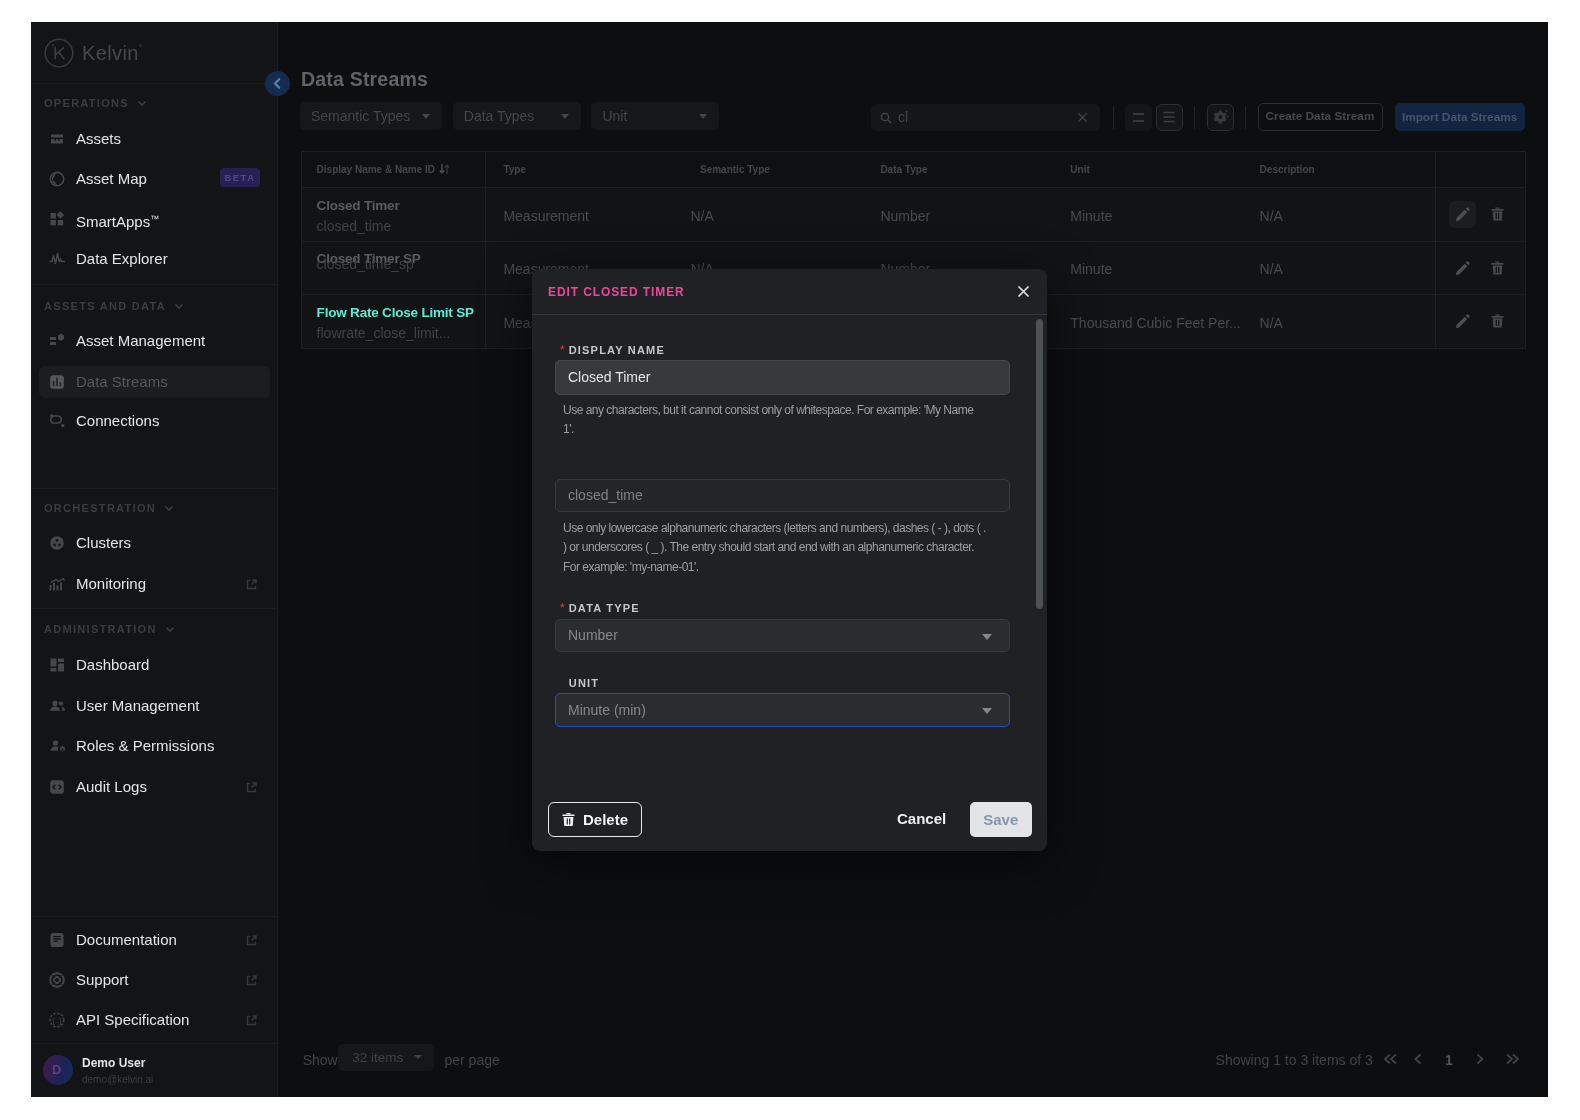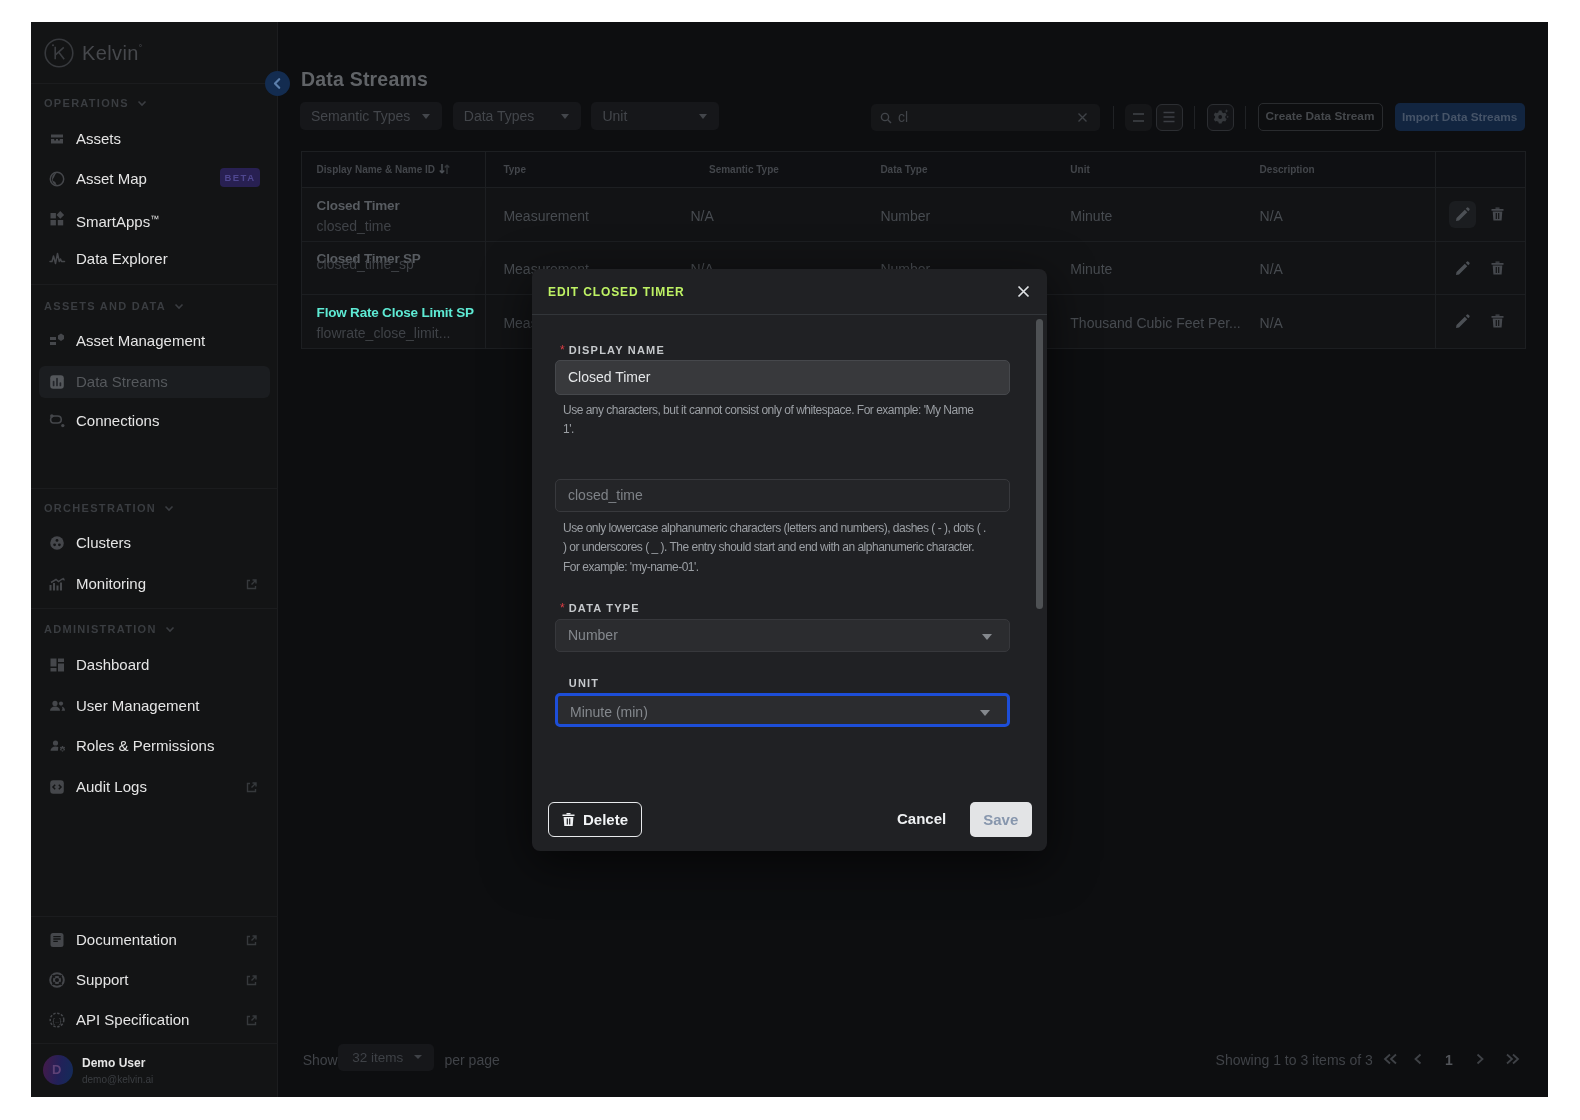--- a/index.html
+++ b/index.html
@@ -29,21 +29,21 @@
   .thead { position:relative; height:36px; background:#0f1013; border-bottom:1px solid #1d1f22; }
   .th { position:absolute; top:0; height:36px; line-height:36px; font-size:10px; font-weight:bold; color:#43464b; }
   .row { position:relative; height:53.7px; border-bottom:1px solid #1c1e21; }
   .c { position:absolute; font-size:14px; color:#474b50; }
   .colsep { position:absolute; top:0; width:1px; background:#1d1f22; }
   
   .pag { position:absolute; font-size:14px; color:#404348; }
   
   .modal { position:absolute; left:532px; top:269px; width:515px; height:582px; background:#202124; border-radius:8px; box-shadow:0 12px 48px rgba(0,0,0,0.6); }
   .mhead { position:absolute; left:0; top:0; width:100%; height:46px; border-bottom:1px solid #323539; }
-  .mtitle { position:absolute; left:16px; top:16px; font-size:12px; font-weight:bold; letter-spacing:0.9px; color:#bef264; }
+  .mtitle { position:absolute; left:16px; top:16px; font-size:12px; font-weight:bold; letter-spacing:0.9px; color:#ec4899; }
   .mlabel { font-size:11px; font-weight:bold; letter-spacing:1.2px; color:#c6c9cc; }
   .req { color:#dc3d43; margin-right:4px; font-size:12px; }
   .minput { position:absolute; left:23px; width:455px; height:35px; border-radius:5px; font-size:14px; line-height:33px; padding-left:12px; }
   .mhelp { position:absolute; left:31px; white-space:nowrap; font-size:12px; letter-spacing:-0.5px; line-height:19.5px; color:#9b9fa4; }
   .mcap { position:absolute; right:17px; top:15px; width:0; height:0; border-left:5px solid transparent; border-right:5px solid transparent; border-top:6px solid #84888d; }
 </style>
 </head>
 <body>
 <div class="app">
   <aside class="sidebar">
@@ -278,21 +278,21 @@
 
     <div class="table">
       <div class="thead">
         <span class="th" style="left:14.6px">Display Name &amp; Name ID
           <svg width="13" height="12" viewBox="0 0 13 12" style="vertical-align:-2px">
               <path d="M4 1 V10 M4 10 L1.8 7.6 M4 10 L6.2 7.6" stroke="#4c5056" stroke-width="1.5" fill="none"></path>
               <path d="M9 11 V2 M9 2 L6.8 4.4 M9 2 L11.2 4.4" stroke="#33363a" stroke-width="1.5" fill="none"></path>
             </svg>
         </span>
         <span class="th" style="left:201.4px">Type</span>
-        <span class="th" style="left:407px">Semantic Type</span>
+        <span class="th" style="left:398px">Semantic Type</span>
         <span class="th" style="left:578.4px">Data Type</span>
         <span class="th" style="left:768.3px">Unit</span>
         <span class="th" style="left:957.6px">Description</span>
       </div>
       <div class="row">
         <span class="c" style="left:14.6px;top:9.5px;font-weight:bold;font-size:13.5px;letter-spacing:-0.2px;color:#585c61;">Closed Timer</span>
         <span class="c" style="left:14.6px;top:30px;color:#3f4247;">closed_time</span>
         <span class="c" style="left:201.4px;top:19.5px;">Measurement</span>
         <span class="c" style="left:388.5px;top:19.5px;">N/A</span>
         <span class="c" style="left:578.4px;top:19.5px;">Number</span>
@@ -374,21 +374,21 @@
   <div class="mhelp" style="top:131.5px;">Use any characters, but it cannot consist only of whitespace. For example: 'My Name<br>1'.</div>
 
   <div class="abs" style="left:28px;top:190px;margin-top:16px;"><span class="req">*</span><span class="mlabel">NAME ID</span></div>
   <div class="minput" style="top:210px;height:33px;background:#242528;border:1px solid #38393d;color:#7e8287;line-height:31px;">closed_time</div>
   <div class="mhelp" style="top:249.5px;">Use only lowercase alphanumeric characters (letters and numbers), dashes ( - ), dots ( .<br>) or underscores ( _ ). The entry should start and end with an alphanumeric character.<br>For example: 'my-name-01'.</div>
 
   <div class="abs" style="left:28px;top:329px;"><span class="req">*</span><span class="mlabel">DATA TYPE</span></div>
   <div class="minput" style="top:349.5px;height:33px;background:#2b2c2f;border:1px solid #37383c;color:#84888d;line-height:31px;">Number<span class="mcap" style="top:14px;"></span></div>
 
   <div class="abs" style="left:36.8px;top:404px;"><span class="mlabel">UNIT</span></div>
-  <div class="minput" style="top:423.5px;height:34px;background:#2b2c2f;border:3px solid #1d4ed8;color:#84888d;line-height:32px;">Minute (min)<span class="mcap" style="top:14.5px;"></span></div>
+  <div class="minput" style="top:423.5px;height:34px;background:#2b2c2f;border:1px solid #1d4ed8;color:#84888d;line-height:32px;">Minute (min)<span class="mcap" style="top:14.5px;"></span></div>
 
   <div class="abs" style="left:504px;top:50px;width:7px;height:290px;background:#4e5154;border-radius:3.5px;"></div>
 
   <div class="abs" style="left:16px;top:533px;width:94px;height:35px;border:1.5px solid #e8eaec;border-radius:6px;">
     <svg class="abs" style="left:13px;top:9px" width="13" height="15" viewBox="0 0 13 15" fill="#eef0f2">
         <path d="M0.5 2.5 h12 v1.6 h-12 z M4.5 2.3 V1 h4 v1.3 z M1.6 4.9 h9.8 l-.7 9.1 h-8.4 z M4.7 6.5 v6 h1.2 v-6 z M7.1 6.5 v6 h1.2 v-6 z" fill-rule="evenodd"></path>
       </svg>
     <span class="abs" style="left:34px;top:8px;font-size:15px;font-weight:bold;color:#f2f4f6;">Delete</span>
   </div>
   <div class="abs" style="left:365px;top:541px;font-size:15px;font-weight:bold;color:#eef0f2;">Cancel</div>

